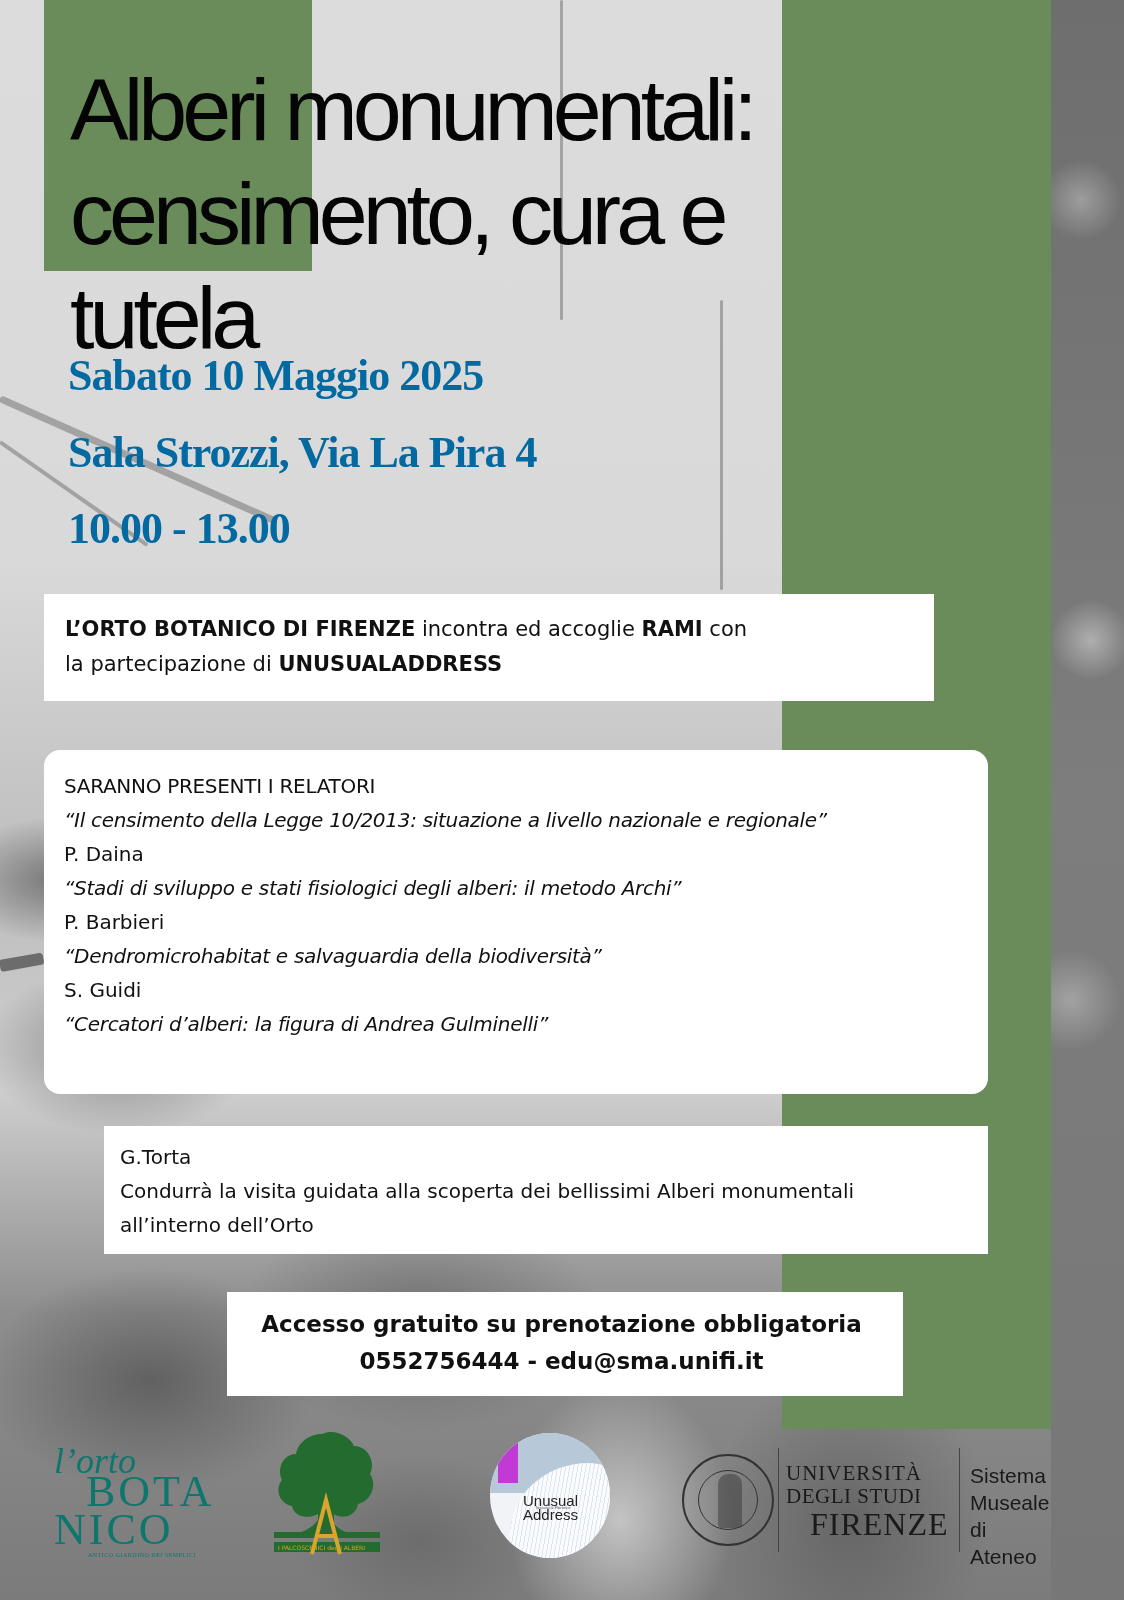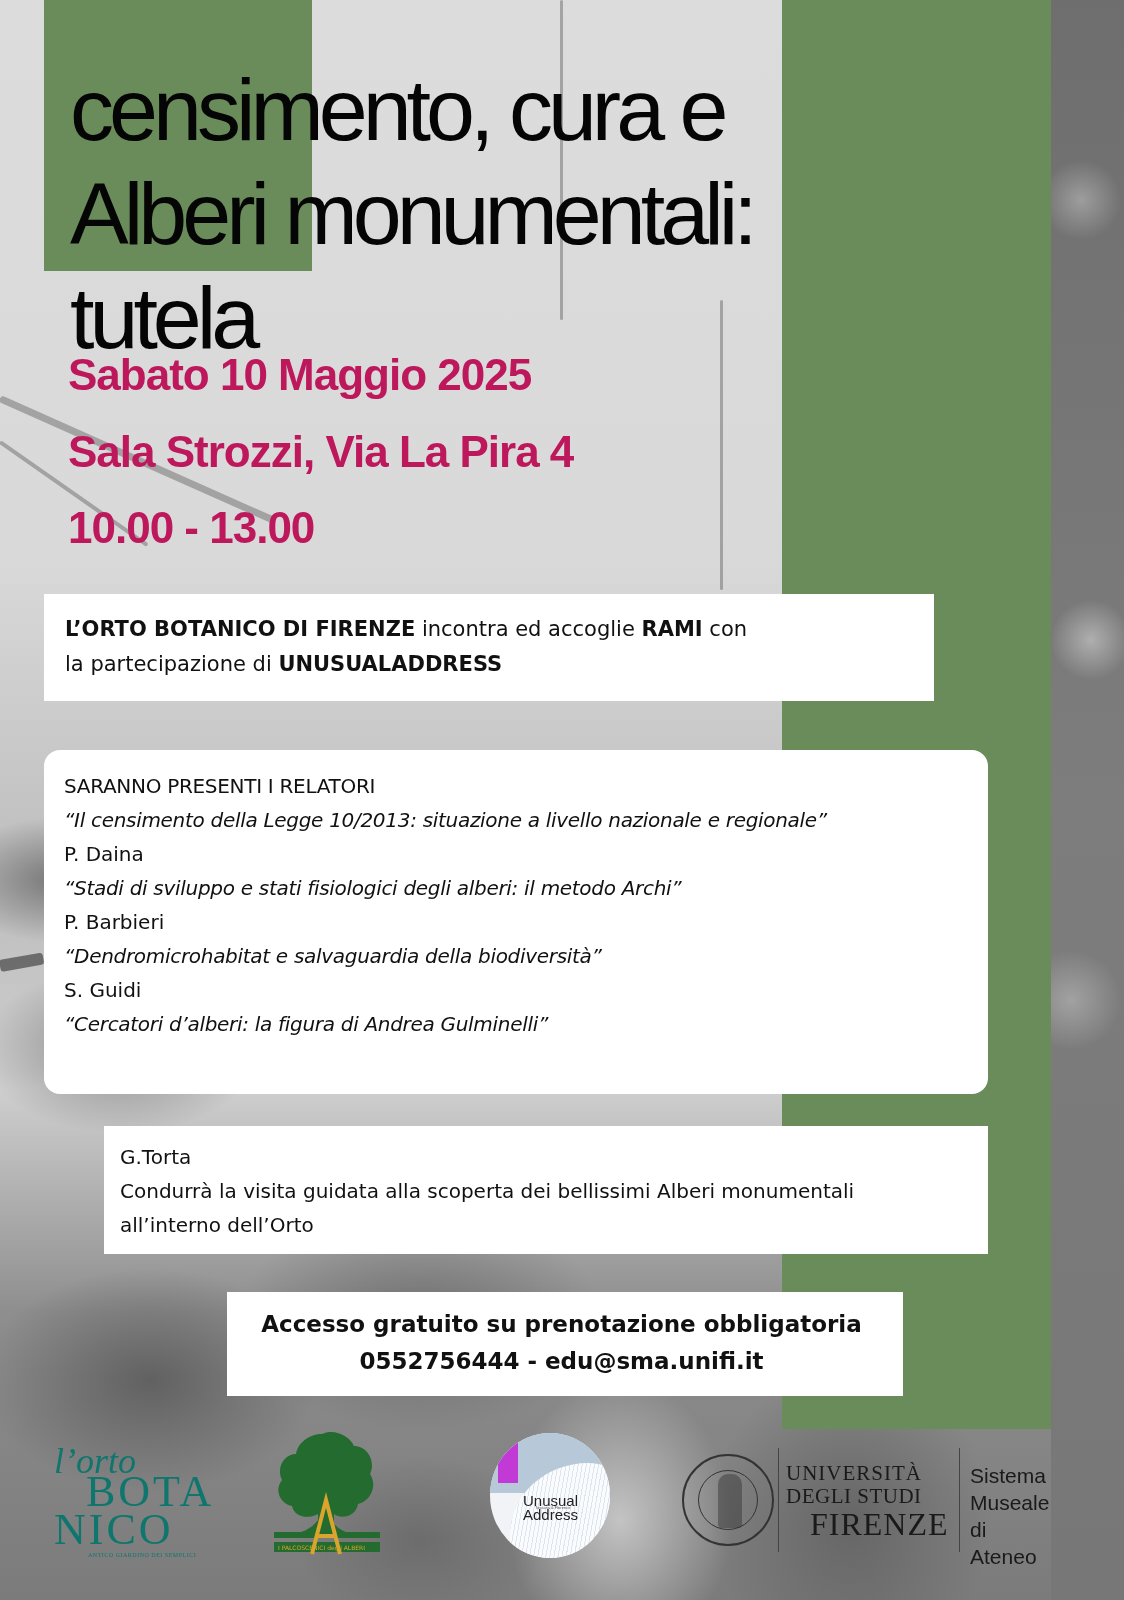--- a/index.html
+++ b/index.html
@@ -40,22 +40,22 @@
   .title {
     position: absolute; left: 70px; top: 58px; width: 900px;
     font-family: "Liberation Sans", sans-serif;
     font-size: 88px; line-height: 104px; letter-spacing: -5px;
     font-weight: 400; color: #050505;
   }
   .title span { display: block; }
 
   .info {
     position: absolute; left: 68px;
-    font-family: Liberation Sans, sans-serif;
-    font-size: 44px; font-weight: 700; color: #be185d; letter-spacing: -1px;
+    font-family: Liberation Serif, serif;
+    font-size: 44px; font-weight: 700; color: #0369a1; letter-spacing: -1px;
   }
   .info.date { top: 350px; }
   .info.place { top: 427px; }
   .info.time { top: 503px; }
 
   .box { position: absolute; background: #fff; }
   .box1 { left: 44px; top: 594px; width: 890px; height: 107px; padding: 18px 21px 12px 21px; font-family: "DejaVu Sans", sans-serif; font-size: 21px; line-height: 35px; }
   .box1 b { font-weight: 700; }
 
   .box2 { left: 44px; top: 750px; width: 944px; height: 344px; padding: 19px 20px 0 20px; font-family: "DejaVu Sans", sans-serif; font-size: 20px; line-height: 34px; border-radius: 16px; }
@@ -104,22 +104,22 @@
 <div class="branch" style="left:0;top:395px;width:300px;height:7px;transform:rotate(24deg);"></div>
 <div class="branch" style="left:0;top:440px;width:180px;height:4px;transform:rotate(35deg);"></div>
 <div class="branch" style="left:0;top:960px;width:44px;height:12px;transform:rotate(-10deg);background:rgba(50,50,50,0.6);"></div>
 <div class="branch" style="left:560px;top:0;width:3px;height:320px;"></div>
 <div class="branch" style="left:720px;top:300px;width:3px;height:290px;transform:rotate(0deg);"></div>
 
 <div class="green green-top"></div>
 <div class="green green-col"></div>
 
 <h1 class="title">
+  <span>Alberi monumentali:</span>
   <span>censimento, cura e</span>
-  <span>Alberi monumentali:</span>
   <span>tutela</span>
 </h1>
 
 <div class="info date">Sabato 10 Maggio 2025</div>
 <div class="info place">Sala Strozzi, Via La Pira 4</div>
 <div class="info time">10.00 - 13.00</div>
 
 <div class="box box1">
   <div><b>L’ORTO BOTANICO DI FIRENZE</b><span> incontra ed accoglie </span><b>RAMI</b><span> con</span></div>
   <div><span>la partecipazione di </span><b>UNUSUALADDRESS</b></div>

